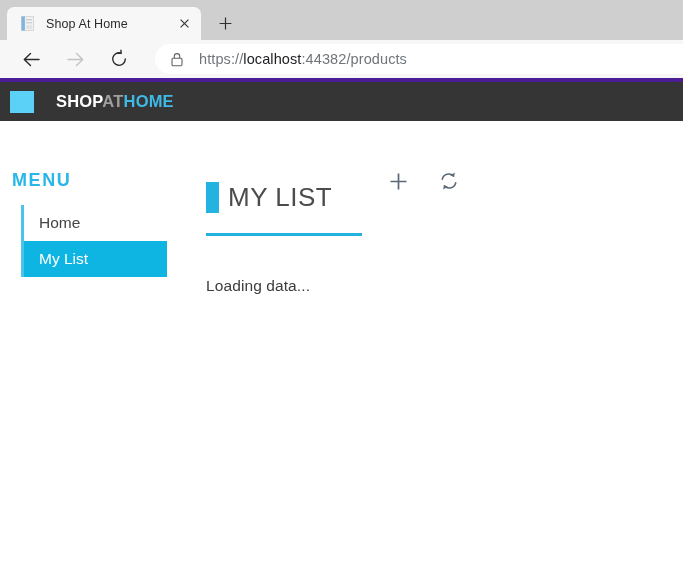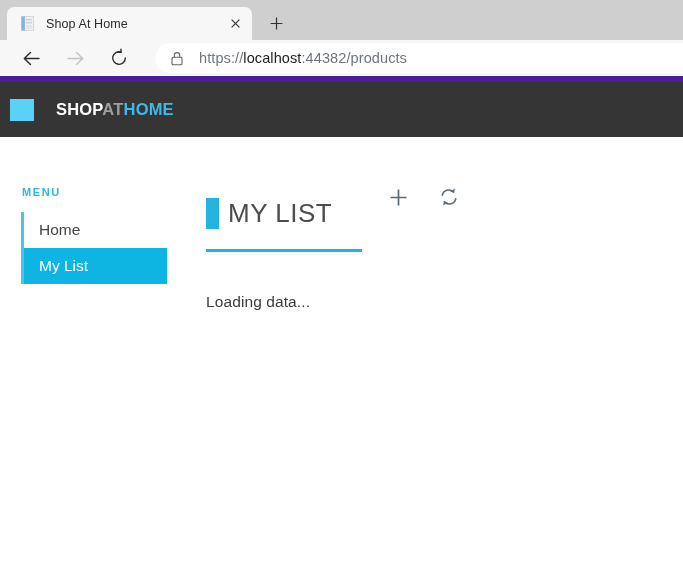--- a/index.html
+++ b/index.html
@@ -25,21 +25,21 @@
   .tabstrip {
     height: 40px;
     background: #cfcfcf;
     display: flex;
     align-items: flex-end;
     position: relative;
   }
 
   .tab {
     margin-left: 7px;
-    width: 245px;
+    width: 194px;
     height: 33px;
     background: #f7f7f7;
     border-radius: 7px 7px 0 0;
     display: flex;
     align-items: center;
     padding: 0 6px 0 12px;
     box-sizing: border-box;
     position: relative;
   }
 
@@ -86,21 +86,21 @@
     color: #303030;
   }
 
   .navbar {
     height: 42px;
     background: #f7f7f7;
     display: flex;
     align-items: center;
     padding: 0 0 0 10px;
     box-sizing: border-box;
-    border-bottom: 6px solid #4c1d95;
+    border-bottom: 4px solid #4c1d95;
   }
 
   .nav-btn {
     width: 34px;
     height: 34px;
     display: flex;
     align-items: center;
     justify-content: center;
     border-radius: 17px;
     flex: 0 0 34px;
@@ -136,21 +136,21 @@
   .omnibox-url {
     font-size: 14.5px;
     color: #70757a;
     white-space: nowrap;
     letter-spacing: 0.1px;
   }
   .omnibox-url .host { color: #202124; }
 
   
   .app-header {
-    height: 55px;
+    height: 39px;
     background: #353535;
     display: flex;
     align-items: center;
     padding-left: 10px;
     box-sizing: border-box;
   }
 
   .app-logo-square {
     width: 24px;
     height: 22px;
@@ -176,22 +176,22 @@
 
   
   .sidebar {
     width: 203px;
     flex: 0 0 203px;
     padding-top: 49px;
     box-sizing: border-box;
   }
 
   .menu-heading {
-    margin-left: 22px;
-    font-size: 11px;
+    margin-left: 12px;
+    font-size: 18px;
     font-weight: bold;
     color: #29b6e8;
     letter-spacing: 1.6px;
   }
 
   .menu-list {
     margin-top: 14px;
     margin-left: 21px;
     border-left: 3px solid #4cc3ea;
     padding: 0;

